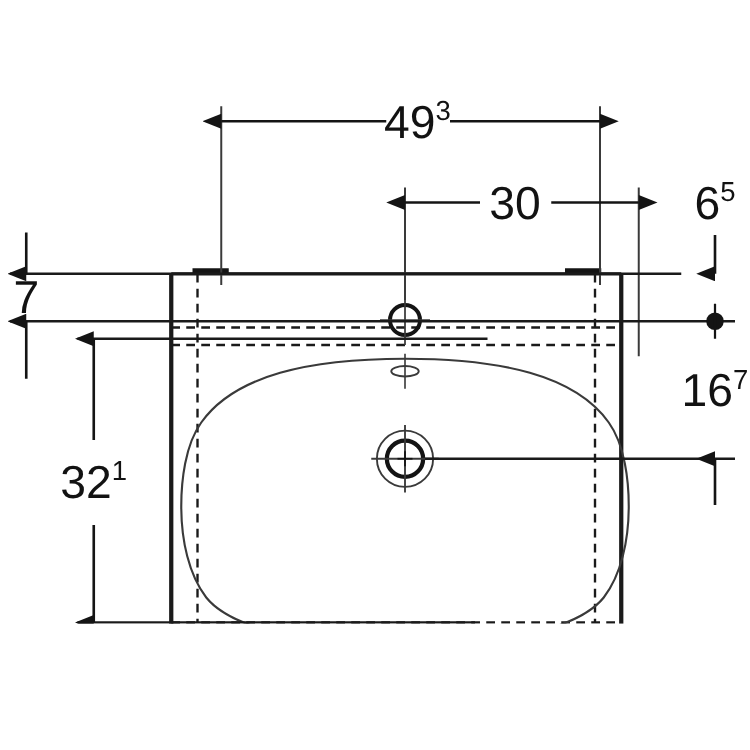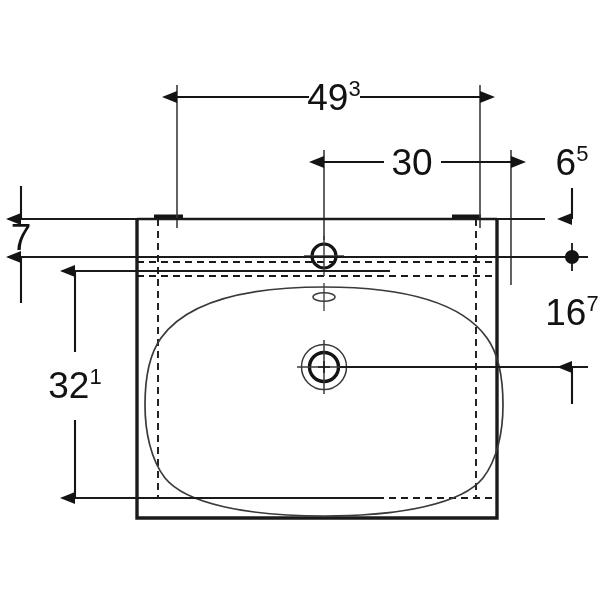--- a/index.html
+++ b/index.html
@@ -6,21 +6,21 @@
     margin: 0;
     padding: 0;
     background: #ffffff;
   }
   body {
     font-family: "Liberation Sans", sans-serif;
   }
   #drawing-root {
     position: relative;
     width: 600px;
-    height: 600px;
+    height: 499px;
     background: #ffffff;
     overflow: hidden;
   }
   #drawing-svg {
     display: block;
     width: 600px;
     height: 600px;
   }
   text.dim-label {
     font-family: "Liberation Sans", sans-serif;

